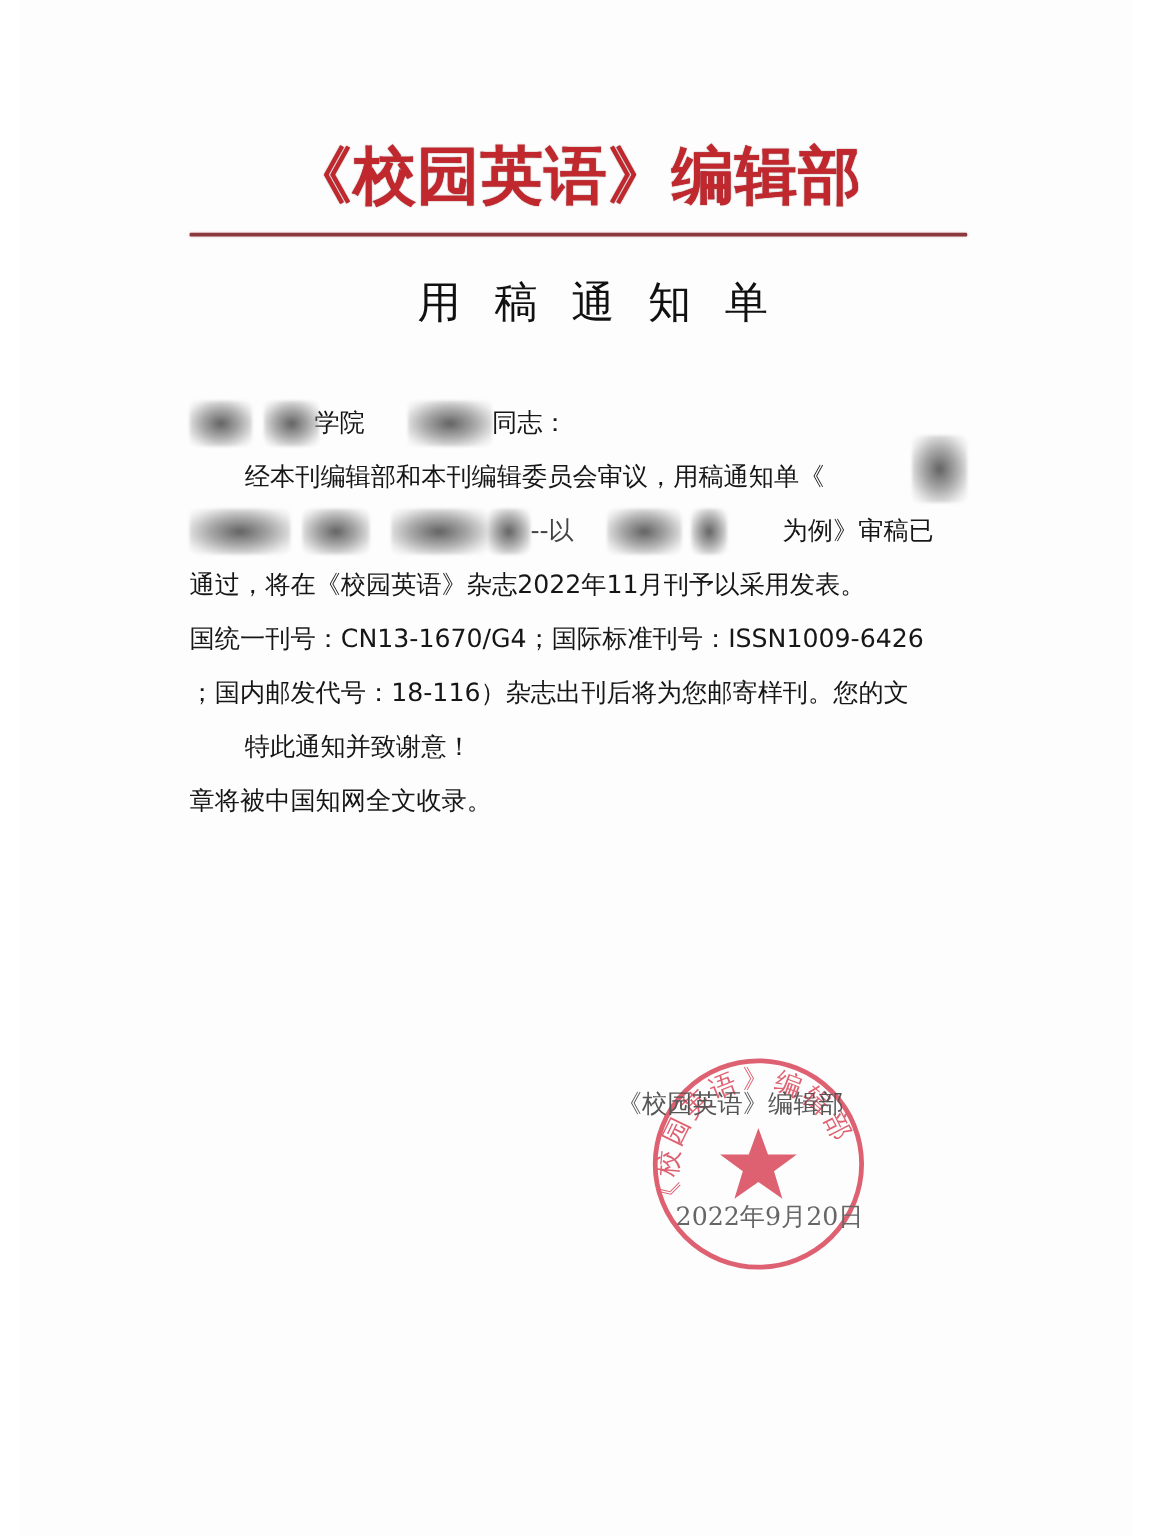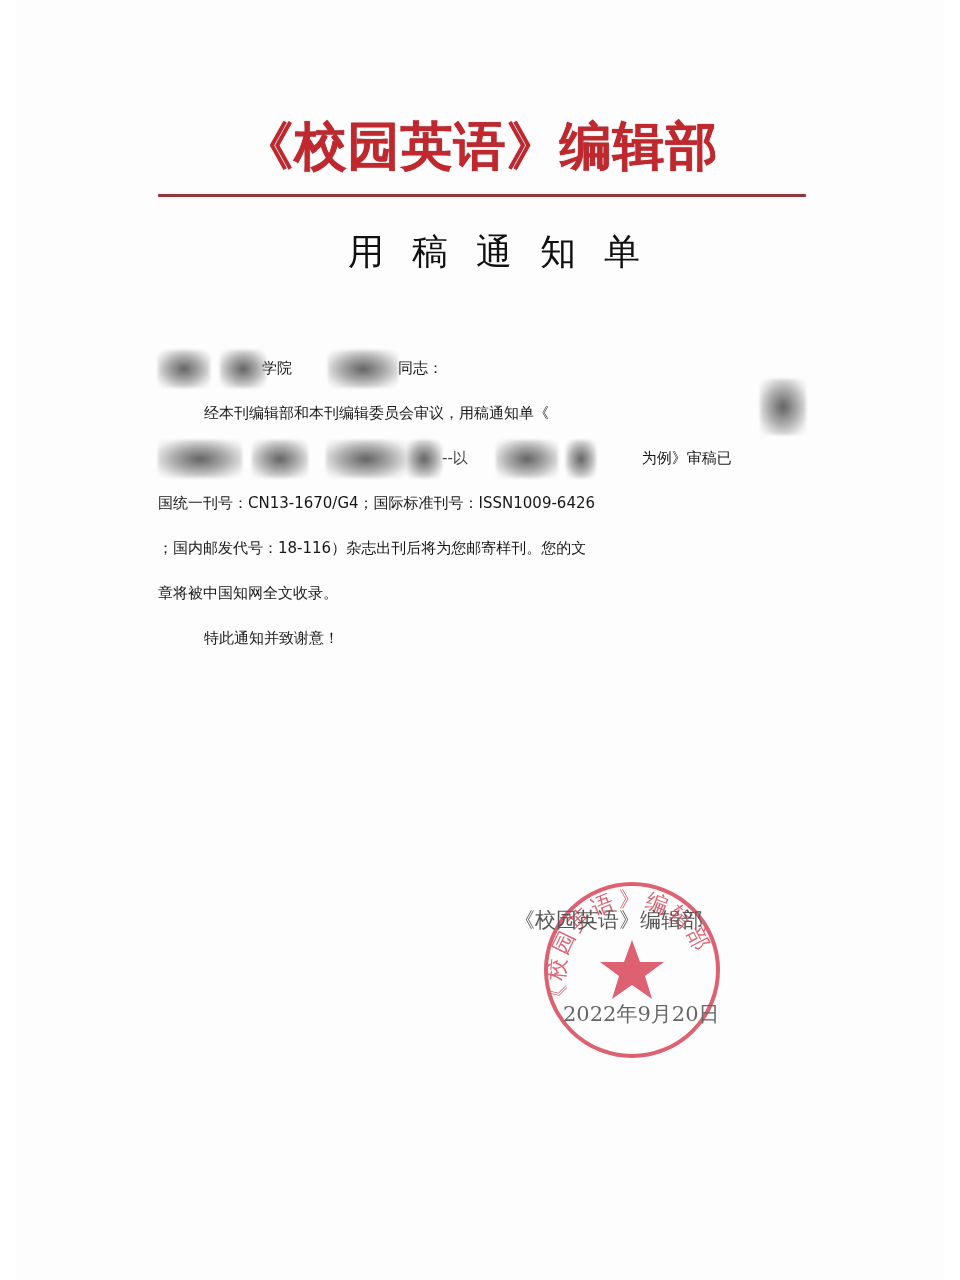--- a/index.html
+++ b/index.html
@@ -53,24 +53,24 @@
     text-align: center;
     font-family: "DejaVu Sans", "Liberation Sans", sans-serif;
     font-size: 36px;
     letter-spacing: 28px;
     padding-left: 28px;
     color: #111;
   }
   .body {
     position: absolute;
     left: 158px;
-    top: 346px;
+    top: 330px;
     width: 650px;
     font-family: "DejaVu Sans", "Liberation Sans", sans-serif;
-    font-size: 15px;
+    font-size: 21px;
     line-height: 45px;
     color: #161616;
   }
   .line { white-space: nowrap; height: 45px; position: relative; }
   .indent { padding-left: 46px; }
   .redact {
     display: inline-block;
     vertical-align: middle;
     height: 38px;
     background: radial-gradient(ellipse at center, rgba(70,70,70,0.85) 0%, rgba(120,120,120,0.6) 45%, rgba(190,190,190,0.25) 80%, rgba(255,255,255,0) 100%);
@@ -123,33 +123,36 @@
     </div>
 
     <div class="line indent">
       <span>经本刊编辑部和本刊编辑委员会审议，用稿通知单《</span><span class="redact" style="width:46px;height:56px;position:absolute;left:602px;top:-12px;"></span>
     </div>
 
     <div class="line">
       <span class="redact" style="width:84px;"></span><span class="redact" style="width:56px;margin-left:10px;"></span><span class="redact" style="width:80px;margin-left:18px;"></span><span class="redact" style="width:36px;"></span><span style="color:#444;">--以</span><span class="redact" style="width:62px;margin-left:28px;"></span><span class="redact" style="width:30px;margin-left:8px;"></span><span style="display:inline-block;width:46px;"></span><span>为例》审稿已</span>
     </div>
 
+    <div class="line">
+      <span>通过，将在《校园英语》杂志2022年11月刊予以采用发表。</span>
+    </div>
 
     <div class="line">
       <span>国统一刊号：CN13-1670/G4；国际标准刊号：ISSN1009-6426</span>
     </div>
     <div class="line">
       <span>；国内邮发代号：18-116）杂志出刊后将为您邮寄样刊。您的文</span>
     </div>
+    <div class="line indent">
+      <span>特此通知并致谢意！</span>
+    </div>
+
     <div class="line">
       <span>章将被中国知网全文收录。</span>
-    </div>
-
-    <div class="line indent">
-      <span>特此通知并致谢意！</span>
     </div>
   </div>
 
   <svg class="stamp" viewBox="0 0 184 184">
     <defs>
       <path id="ringPath" d="M 34 132 A 68 68 0 1 1 150 132"></path>
     </defs>
     <circle cx="92" cy="92" r="86" fill="none" stroke="#d9465a" stroke-width="4"></circle>
     <text font-family="DejaVu Sans, sans-serif" font-size="22" fill="#d9465a" letter-spacing="3">
       <textPath href="#ringPath" startOffset="2%">《校园英语》编辑部</textPath>

